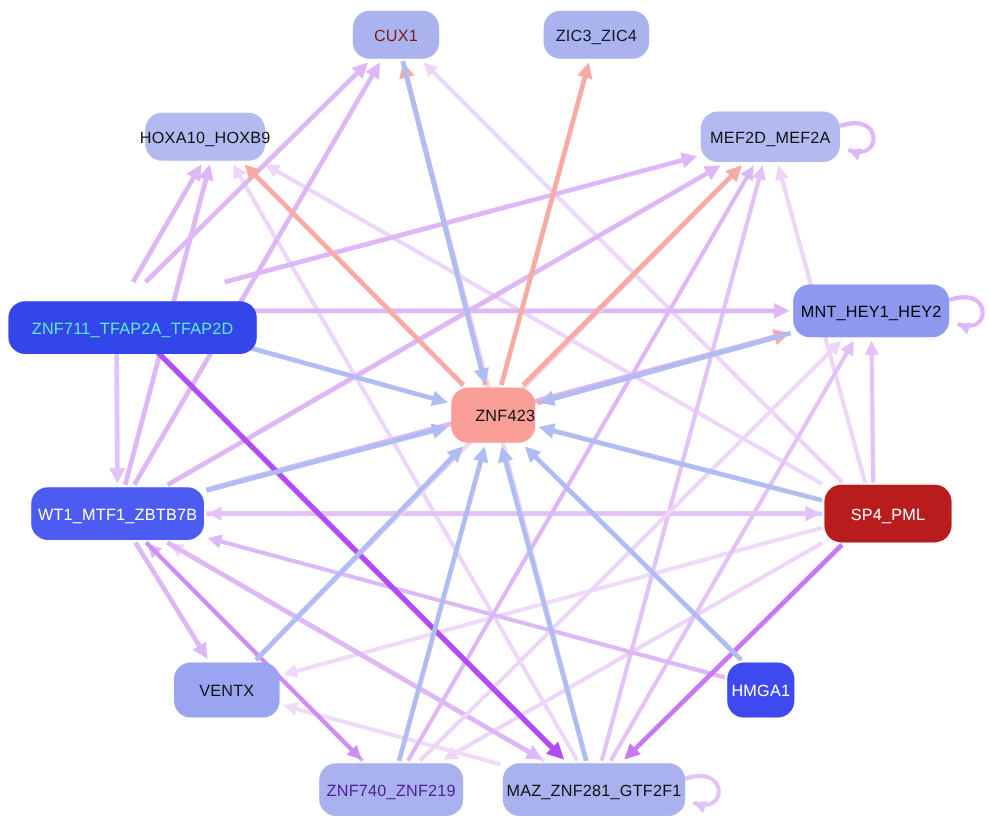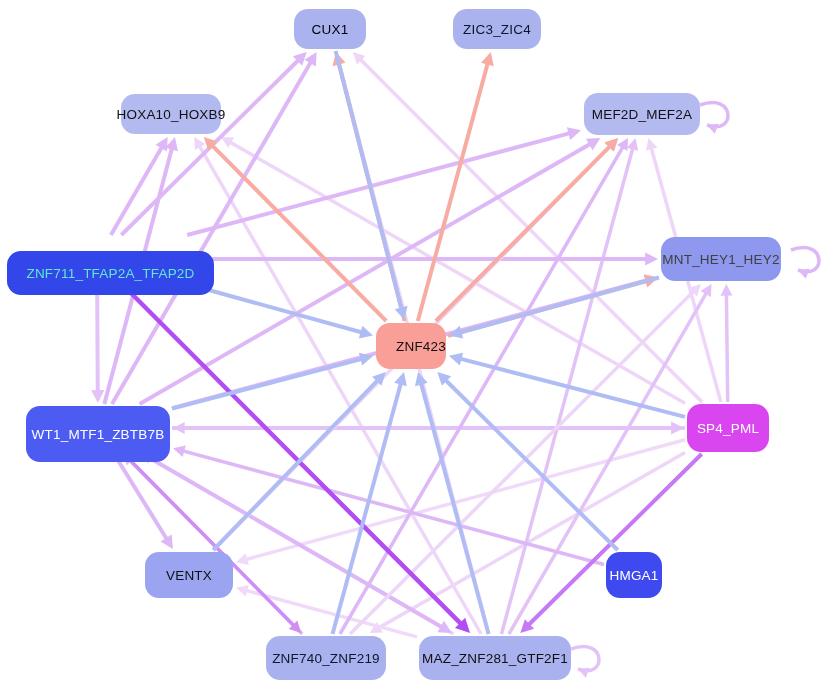--- a/index.html
+++ b/index.html
@@ -121,53 +121,53 @@
       <line x1="659" y1="277.5047619047619" x2="458.94756588731235" y2="332.75733894540895" stroke="#b0bcf4" stroke-width="4"></line>
       <polygon points="449,335.5047619047619 459.6773845362984,325.70866781252215 463.19153018198244,338.4322985986193" fill="#b0bcf4"></polygon>
       <path d="M 700 105 C 736 92, 736 136, 707 125" fill="none" stroke="#ddb7f6" stroke-width="3.5"></path>
       <polygon points="707,125 718.527874673618,123.65070184564141 714.7330743685284,133.6551753772417" fill="#ddb7f6"></polygon>
       <path d="M 791 250 C 827 237, 827 281, 798 270" fill="none" stroke="#ddb7f6" stroke-width="3.5"></path>
       <polygon points="798,270 809.527874673618,268.6507018456414 805.7330743685284,278.6551753772417" fill="#ddb7f6"></polygon>
       <path d="M 571 649 C 607 636, 607 680, 578 669" fill="none" stroke="#e3c2f7" stroke-width="3.5"></path>
       <polygon points="578,669 589.527874673618,667.6507018456414 585.7330743685284,677.6551753772417" fill="#e3c2f7"></polygon>
     </svg>
   <div id="node-layer">
-      <div class="node" style="left: 294px; top: 9px; width: 72px; height: 40px; background: rgb(171, 179, 238); color: #000000;">
+      <div class="node" style="left: 294px; top: 9px; width: 72px; height: 40px; background: rgb(171, 179, 238); color: #7f1d1d;">
         <span>CUX1</span>
       </div>
       <div class="node" style="left: 453px; top: 9px; width: 88px; height: 40px; background: rgb(171, 179, 238); color: #0f172a;">
         <span>ZIC3_ZIC4</span>
       </div>
       <div class="node" style="left: 121px; top: 94px; width: 100px; height: 40px; background: rgb(179, 186, 240); color: rgb(17, 17, 17);">
         <span>HOXA10_HOXB9</span>
       </div>
       <div class="node" style="left: 584px; top: 93px; width: 116px; height: 42px; background: rgb(179, 186, 240); color: rgb(17, 17, 17);">
         <span>MEF2D_MEF2A</span>
       </div>
       <div class="node" style="left: 7px; top: 251px; width: 207px; height: 44px; background: rgb(50, 70, 234); color: #5eead4;">
         <span>ZNF711_TFAP2A_TFAP2D</span>
       </div>
-      <div class="node" style="left: 661px; top: 237px; width: 120px; height: 44px; background: rgb(142, 152, 238); color: #404040;">
+      <div class="node" style="left: 661px; top: 237px; width: 130px; height: 44px; background: rgb(142, 152, 238); color: #000000;">
         <span>MNT_HEY1_HEY2</span>
       </div>
       <div class="node" style="left: 376px; top: 323px; width: 70px; height: 46px; background: rgb(249, 159, 151); color: rgb(17, 17, 17); justify-content: flex-end;">
         <span>ZNF423</span>
       </div>
-      <div class="node" style="left: 26px; top: 406px; width: 144px; height: 56px; background: rgb(76, 92, 242); color: rgb(255, 255, 255);">
+      <div class="node" style="left: 26px; top: 406px; width: 144px; height: 44px; background: rgb(76, 92, 242); color: rgb(255, 255, 255);">
         <span>WT1_MTF1_ZBTB7B</span>
       </div>
-      <div class="node" style="left: 687px; top: 404px; width: 82px; height: 48px; background: #d946ef; color: rgb(255, 255, 255);">
+      <div class="node" style="left: 687px; top: 404px; width: 106px; height: 48px; background: #b91c1c; color: rgb(255, 255, 255);">
         <span>SP4_PML</span>
       </div>
       <div class="node" style="left: 145px; top: 552px; width: 88px; height: 46px; background: rgb(154, 164, 240); color: rgb(17, 17, 17);">
         <span>VENTX</span>
       </div>
       <div class="node" style="left: 606px; top: 552px; width: 56px; height: 46px; background: rgb(62, 74, 240); color: rgb(255, 255, 255);">
         <span>HMGA1</span>
       </div>
-      <div class="node" style="left: 266px; top: 636px; width: 120px; height: 44px; background: rgb(169, 178, 238); color: #0f172a;">
+      <div class="node" style="left: 266px; top: 636px; width: 120px; height: 44px; background: rgb(169, 178, 238); color: #4c1d95;">
         <span>ZNF740_ZNF219</span>
       </div>
       <div class="node" style="left: 419px; top: 636px; width: 152px; height: 44px; background: rgb(169, 178, 238); color: rgb(17, 17, 17);">
         <span>MAZ_ZNF281_GTF2F1</span>
       </div>
     </div>
 </div>
 
 </body></html>

